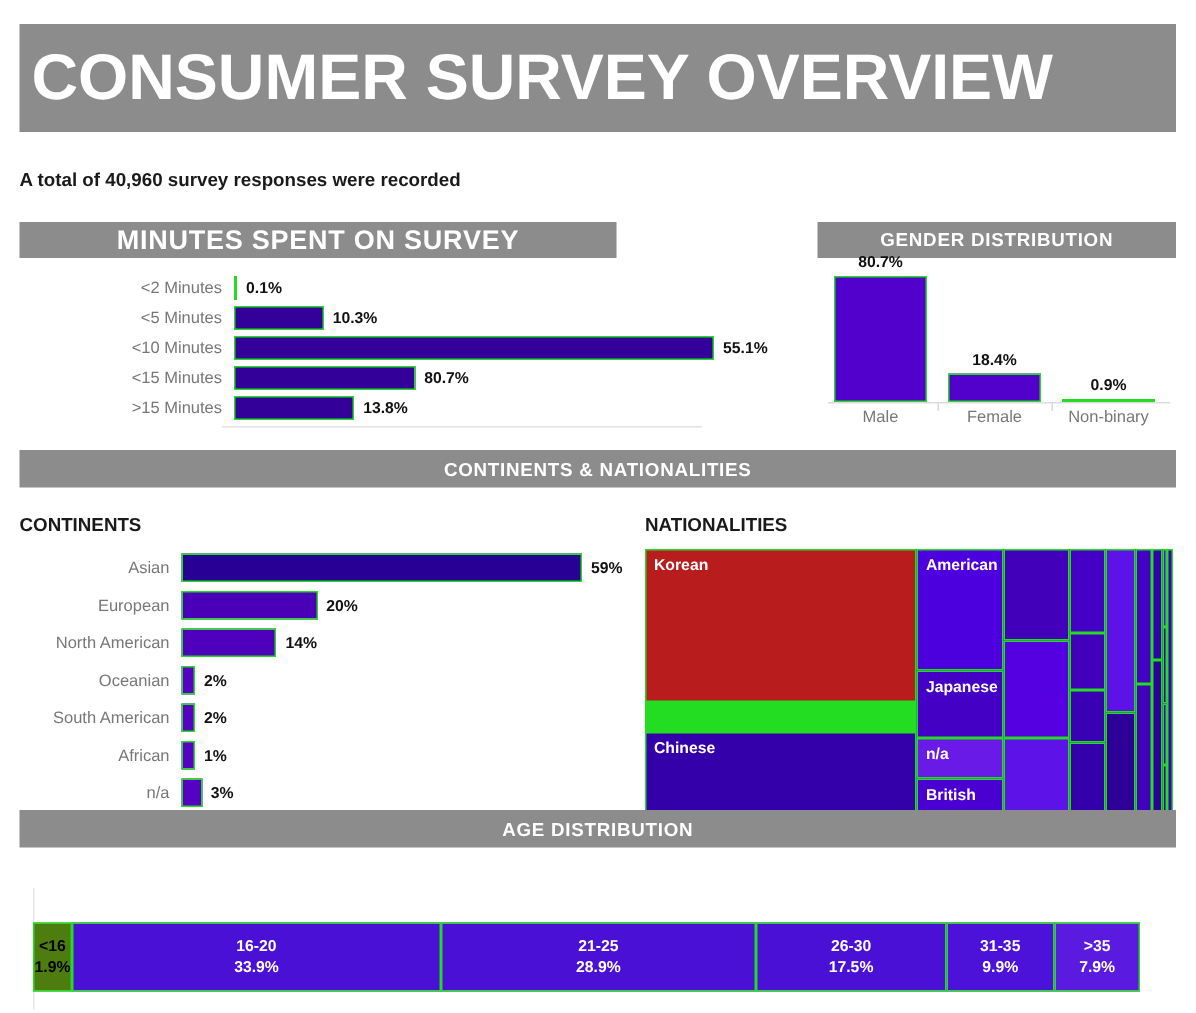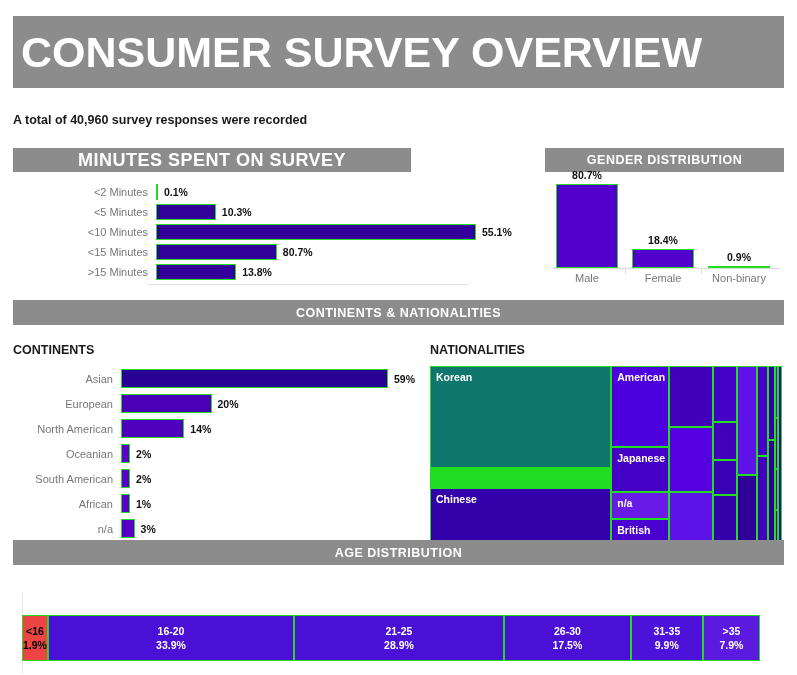--- a/index.html
+++ b/index.html
@@ -216,21 +216,21 @@
       <div class="hrow" style="height: 25px;">
         <div class="hlabel" style="width: 100px;">n/a</div>
         <div class="hbar" style="width: 13.5763px; height: 19px; background: rgb(87, 0, 197); border-color: rgb(34, 221, 34);"></div>
         <div class="hval">3%</div>
       </div>
       <div class="axisline" style="left: 100px; top: 177px; width: 267px; height: 1px;"></div>
     </div>
 
   <div class="panel-title" style="left:430px;top:343px;">NATIONALITIES</div>
   <div id="treemap">
-      <div class="tcell" style="left: 0px; top: 0px; width: 181.28px; height: 102px; background: #0f766e;">
+      <div class="tcell" style="left: 0px; top: 0px; width: 181.28px; height: 102px; background: #b91c1c;">
         <span class="tlabel">Korean</span>
       </div>
       <div class="tcell" style="left: 0px; top: 122.4px; width: 181.28px; height: 68px; background: rgb(51, 0, 170);">
         <span class="tlabel">Chinese</span>
       </div>
       <div class="tcell" style="left: 181.28px; top: 0px; width: 58.08px; height: 81px; background: rgb(77, 0, 221);">
         <span class="tlabel">American</span>
       </div>
       <div class="tcell" style="left: 181.28px; top: 81px; width: 58.08px; height: 45px; background: rgb(68, 0, 196);">
         <span class="tlabel">Japanese</span>
@@ -258,21 +258,21 @@
       <div class="tcell" style="left: 344.64px; top: 52.1465px; width: 3.51869px; height: 50.4564px; background: rgb(51, 0, 170);"></div>
       <div class="tcell" style="left: 344.64px; top: 102.603px; width: 3.51869px; height: 41.3777px; background: rgb(68, 0, 196);"></div>
       <div class="tcell" style="left: 344.64px; top: 143.981px; width: 3.51869px; height: 36.0194px; background: rgb(46, 0, 152);"></div>
       <div class="tcell" style="left: 348.159px; top: 0px; width: 3.84083px; height: 180px; background: rgb(58, 0, 180);"></div>
     </div>
 
   <div class="banner" id="banner-age">AGE DISTRIBUTION</div>
   <div id="age-guide-top"></div>
   <div id="age-guide-bot"></div>
   <div id="age-bar">
-      <div class="aseg dark-text" style="flex: 0 0 1.9%; background: #ef4444; border-color: rgb(34, 221, 34);">
+      <div class="aseg dark-text" style="flex: 0 0 1.9%; background: #4d7c0f; border-color: rgb(34, 221, 34);">
         <div class="al">&lt;16</div>
         <div class="av">1.9%</div>
       </div>
       <div class="aseg" style="flex: 0 0 33.9%; background: rgb(75, 16, 214); border-color: rgb(34, 221, 34);">
         <div class="al">16-20</div>
         <div class="av">33.9%</div>
       </div>
       <div class="aseg" style="flex: 0 0 28.9%; background: rgb(75, 16, 214); border-color: rgb(34, 221, 34);">
         <div class="al">21-25</div>
         <div class="av">28.9%</div>

